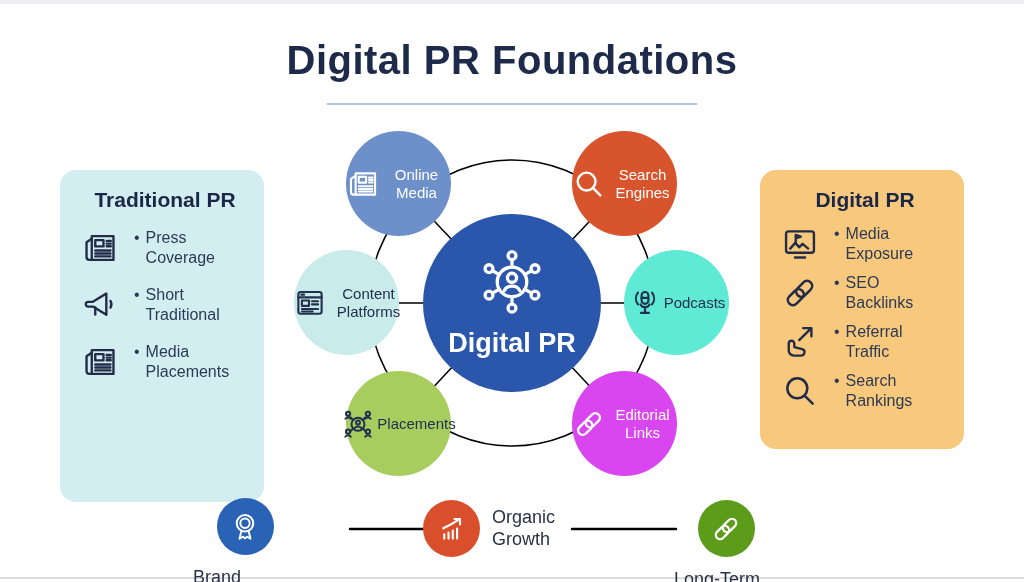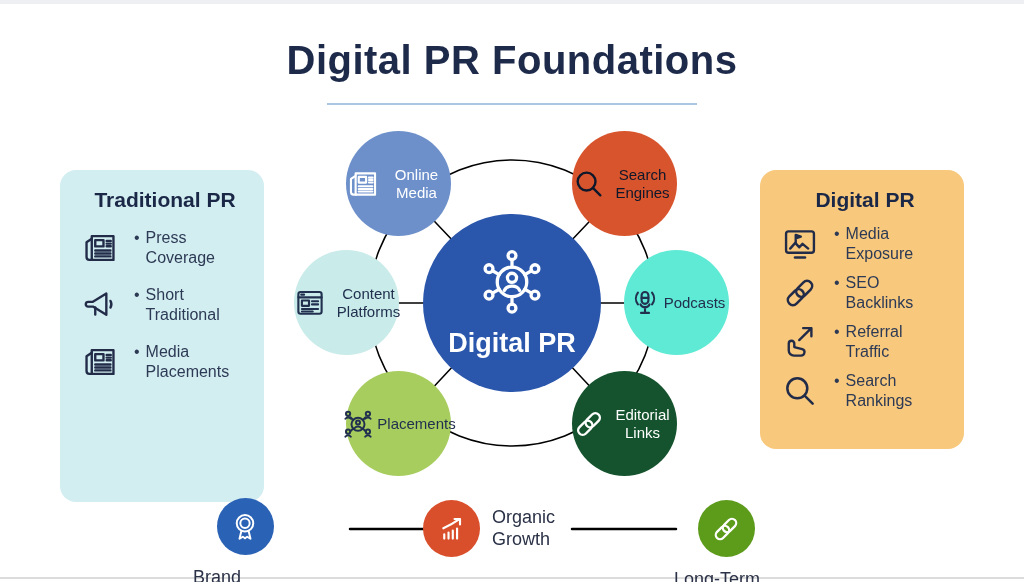--- a/index.html
+++ b/index.html
@@ -221,21 +221,21 @@
         <path d="M6.8 4.5 H20.5 V19.5 H6.8 Z"></path>
         <path d="M6.8 6.2 L3.5 8.4 V17.7 A1.8 1.8 0 0 0 5.3 19.5 H6.8"></path>
         <rect x="9" y="7" width="5.2" height="4"></rect>
         <path d="M16.2 7.5 h2.6 M16.2 9.2 h2.6 M16.2 10.9 h2.6"></path>
         <path d="M9 13.6 h9.6 M9 15.5 h9.6 M9 17.3 h9.6"></path>
       </svg>
     </span>
     <span class="nlabel">Online Media</span>
   </div>
 
-  <div class="node n-search" style="background-color: rgb(216, 84, 45); color: #0f172a;">
+  <div class="node n-search" style="background-color: rgb(216, 84, 45); color: #ffffff;">
     <span class="nicon">
       <svg viewBox="0 0 24 24" stroke-width="1.7">
         <circle cx="10.3" cy="10.3" r="6.3"></circle>
         <path d="M14.9 14.9 L20 20"></path>
       </svg>
     </span>
     <span class="nlabel">Search Engines</span>
   </div>
 
   <div class="node n-podcasts" style="background-color: #5eead4; color: rgb(34, 48, 79);">
@@ -244,21 +244,21 @@
         <rect x="9.6" y="4.2" width="4.8" height="8.4" rx="2.4"></rect>
         <path d="M9.6 8.4 h4.8"></path>
         <path d="M7 13 A7 7 0 0 1 7 4.6 M17 4.6 A7 7 0 0 1 17 13"></path>
         <path d="M8.8 13 a3.6 3.6 0 0 0 6.4 0"></path>
         <path d="M12 16.2 V19 M9.2 19 h5.6"></path>
       </svg>
     </span>
     <span class="nlabel">Podcasts</span>
   </div>
 
-  <div class="node n-editorial" style="background-color: #14532d; color: rgb(255, 255, 255);">
+  <div class="node n-editorial" style="background-color: #d946ef; color: rgb(255, 255, 255);">
     <span class="nicon">
       <svg viewBox="0 0 24 24" stroke-width="1.7">
         <g transform="rotate(-45 12 12)">
           <rect x="2.5" y="8.8" width="11.5" height="6.4" rx="3.2"></rect>
           <rect x="10" y="8.8" width="11.5" height="6.4" rx="3.2"></rect>
         </g>
       </svg>
     </span>
     <span class="nlabel">Editorial Links</span>
   </div>

